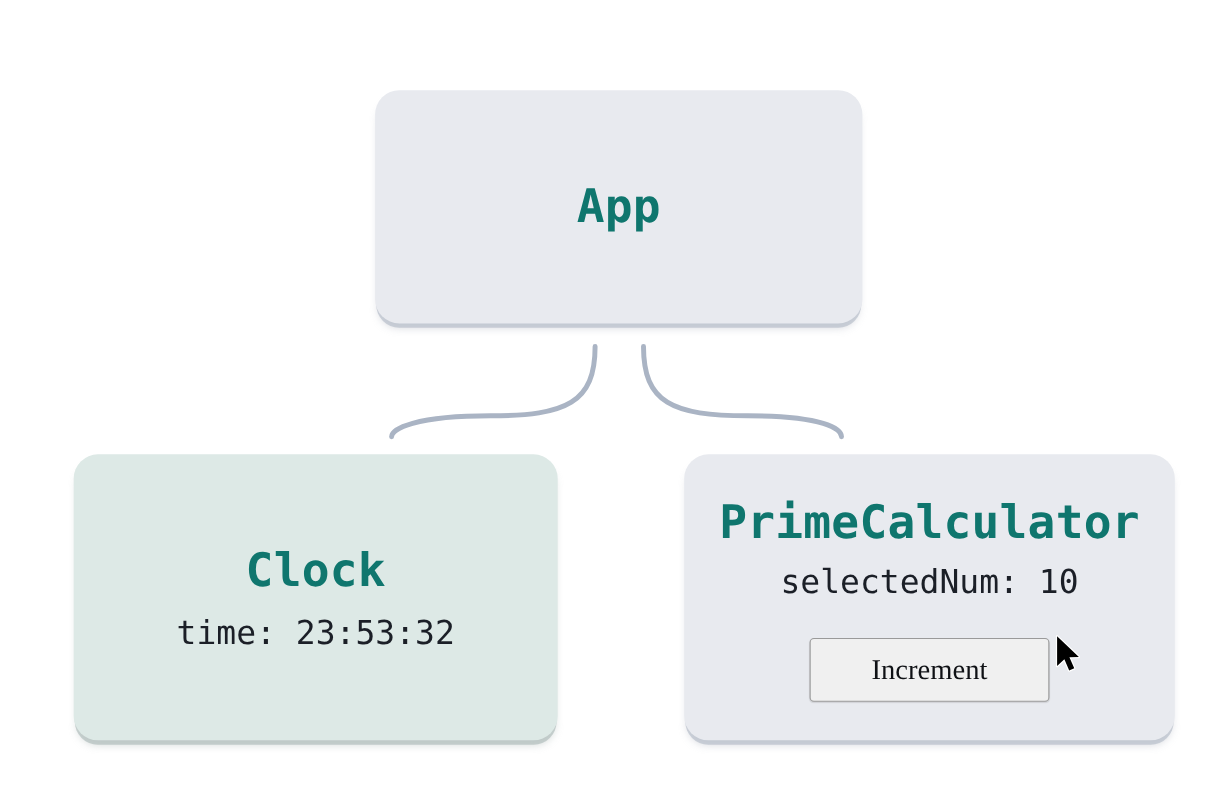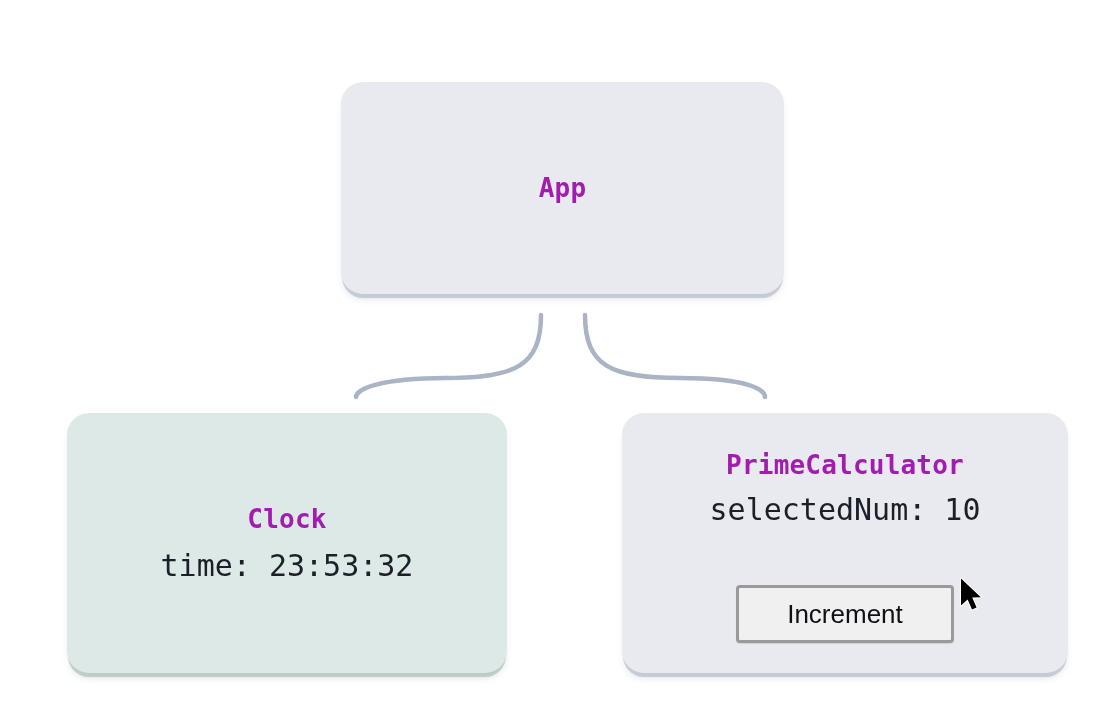--- a/index.html
+++ b/index.html
@@ -71,23 +71,23 @@
 
   .node-prime {
     left: 622px;
     top: 413px;
     width: 446px;
     height: 260px;
     background: #e8eaef;
   }
 
   .node-title {
-    font-size: 26px;
+    font-size: 42px;
     font-weight: bold;
-    color: #a21caf;
+    color: #0f766e;
     letter-spacing: 0.2px;
     line-height: 1.25;
     white-space: pre;
   }
 
   .node-state {
     font-size: 30px;
     font-weight: normal;
     color: #1b1f27;
     line-height: 1.3;
@@ -105,28 +105,28 @@
   .node-clock .node-state { margin-top: 10px; }
 
   
   .node-prime {
     justify-content: flex-start;
     padding-top: 36px;
   }
   .node-prime .node-state { margin-top: 8px; }
 
   .increment-button {
-    margin-top: 56px;
+    margin-top: 31px;
     width: 218px;
     height: 58px;
     background: #f0f0f0;
-    border: 3px solid #ef4444;
+    border: 1px solid #ef4444;
     border-radius: 4px;
     box-shadow: 0 1px 1px rgba(0, 0, 0, 0.10);
-    font-family: Liberation Sans, sans-serif;
+    font-family: Liberation Serif, serif;
     font-size: 26px;
     color: #0f1115;
     line-height: 1;
     cursor: pointer;
     padding: 0;
     display: flex;
     align-items: center;
     justify-content: center;
     white-space: pre;
   }

